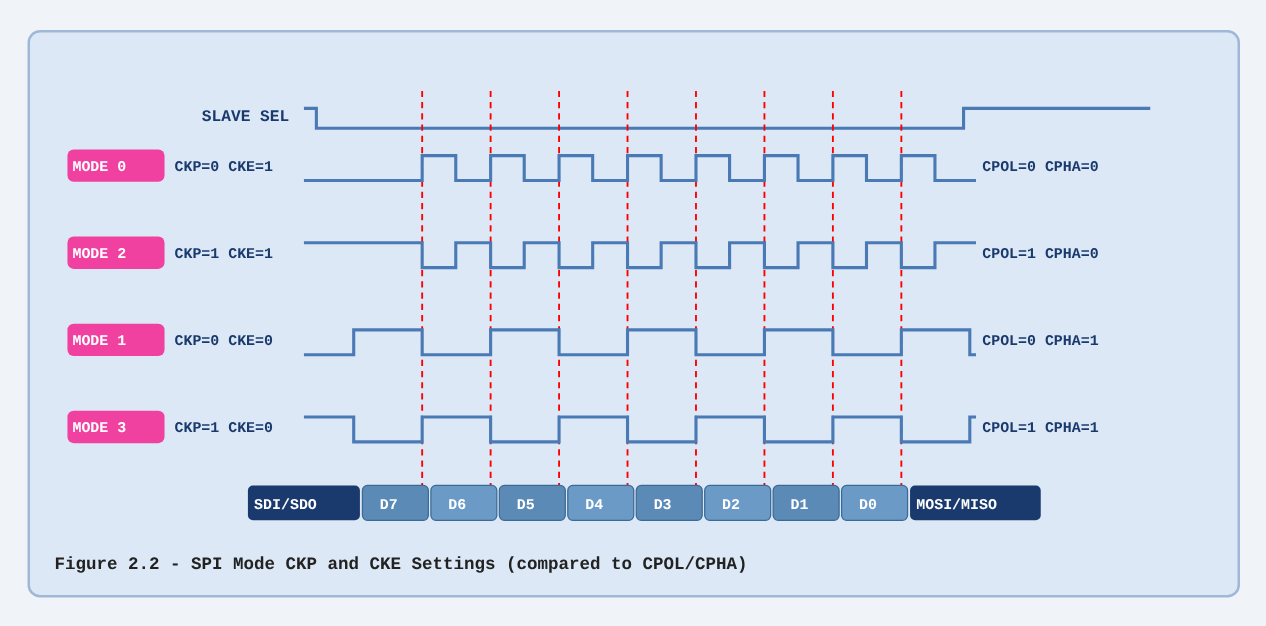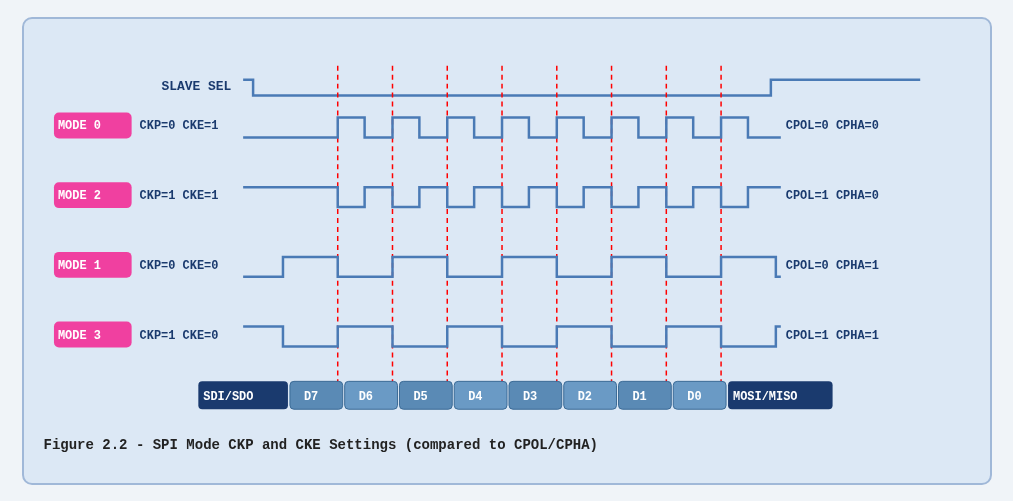--- a/index.html
+++ b/index.html
@@ -11,21 +11,21 @@
       display: flex;
       flex-direction: column;
       align-items: center;
       justify-content: center;
     }
     .outer-container {
       width: 970px;
       background: #dce8f5;
       border: 2px solid #a0b8d8;
       border-radius: 10px;
-      padding: 18px 20px 30px 20px;
+      padding: 18px 20px 16px 20px;
     }
     .diagram-area {
       position: relative;
       width: 100%;
       height: 390px;
     }
     .caption {
       margin-top: 10px;
       text-align: left;
       font-size: 14px;

